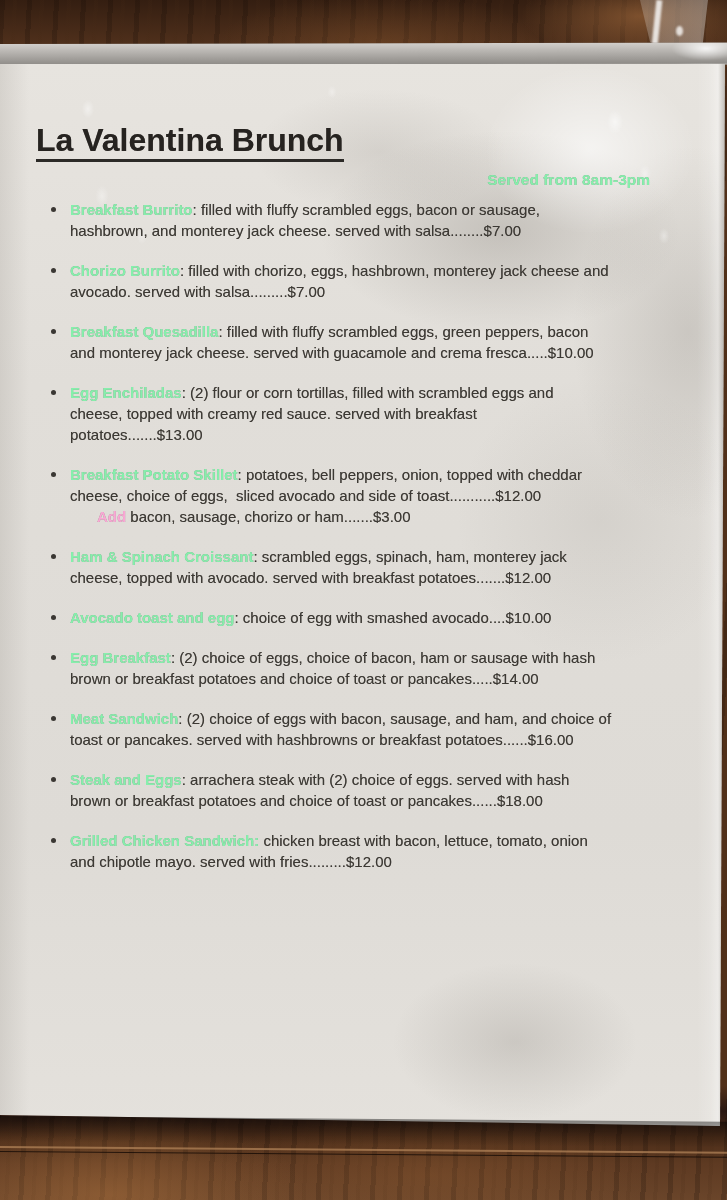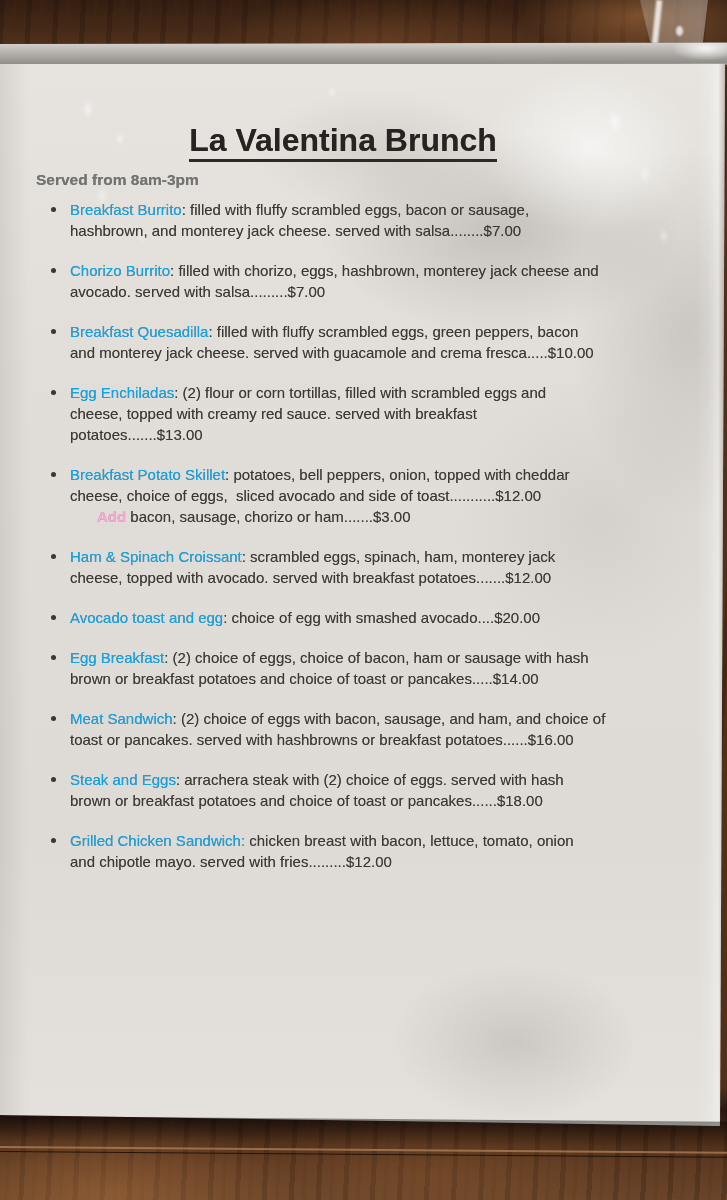--- a/index.html
+++ b/index.html
@@ -82,29 +82,29 @@
       radial-gradient(9px 14px at 645px 110px, rgba(255,255,255,.6), transparent 70%),
       radial-gradient(8px 12px at 664px 172px, rgba(255,255,255,.55), transparent 70%),
       radial-gradient(7px 10px at 332px 28px, rgba(255,255,255,.5), transparent 70%);
   }
   
   .menu{
     position:absolute;left:36px;top:122px;width:614px;
     color:#3c3934;font-size:15px;line-height:21px;
     text-shadow:0 0 .5px rgba(60,55,50,.55);
   }
-  .title{margin:0;text-align:center;font-size:32px;line-height:36px;font-weight:bold;color:#262320;}
+  .title{margin:0;font-size:32px;line-height:36px;font-weight:bold;color:#262320;}
   .title span{display:inline-block;border-bottom:3px solid #2c2a27;padding-bottom:1px;}
-  .subtitle{margin-top:7px;text-align:left;font-weight:bold;font-size:15.5px;color:#737373;}
+  .subtitle{margin-top:7px;text-align:right;font-weight:bold;font-size:15.5px;color:#86efac;}
   ul.items{list-style:none;margin:9px 0 0 0;padding:0;}
   ul.items li{position:relative;padding-left:34px;margin-bottom:19px;}
   ul.items li .bullet{
     position:absolute;left:15px;top:8px;width:5px;height:5px;border-radius:50%;background:#3a3733;
   }
-  .iname{font-weight:normal;color:#0ea5e9;}
+  .iname{font-weight:bold;color:#86efac;}
   .idesc,.addon-text{white-space:pre-wrap;}
   .iaddon{display:block;padding-left:27px;}
   .iaddon b{color:#f9a8d4;}
 </style>
 </head>
 <body>
 
 <div class="scene">
 
   <div class="wood"></div>
@@ -159,21 +159,21 @@
     <span class="iaddon"><b>Add</b><span class="addon-text"> bacon, sausage, chorizo or ham.......$3.00</span></span>
   </li>
         <li>
     <span class="bullet"></span>
     <b class="iname">Ham &amp; Spinach Croissant</b><span class="idesc">: scrambled eggs, spinach, ham, monterey jack
 cheese, topped with avocado. served with breakfast potatoes.......$12.00</span>
     
   </li>
         <li>
     <span class="bullet"></span>
-    <b class="iname">Avocado toast and egg</b><span class="idesc">: choice of egg with smashed avocado....$20.00</span>
+    <b class="iname">Avocado toast and egg</b><span class="idesc">: choice of egg with smashed avocado....$10.00</span>
     
   </li>
         <li>
     <span class="bullet"></span>
     <b class="iname">Egg Breakfast</b><span class="idesc">: (2) choice of eggs, choice of bacon, ham or sausage with hash
 brown or breakfast potatoes and choice of toast or pancakes.....$14.00</span>
     
   </li>
         <li>
     <span class="bullet"></span>

